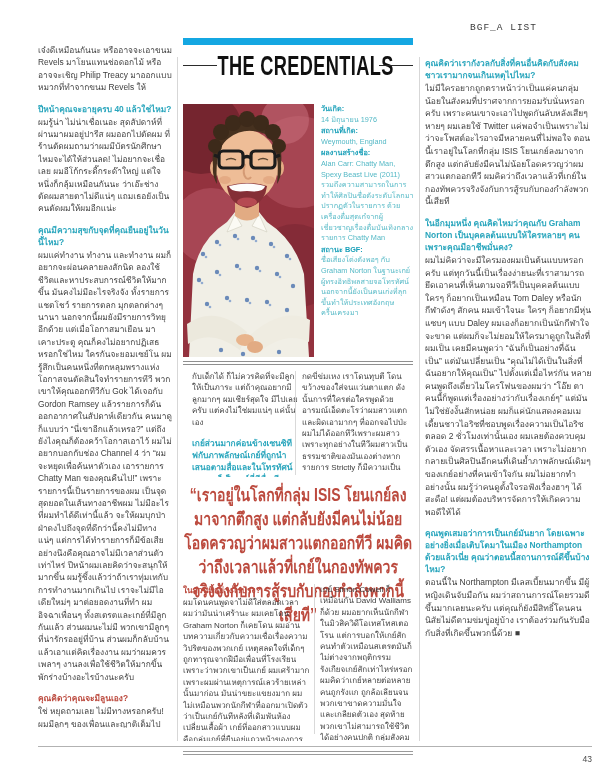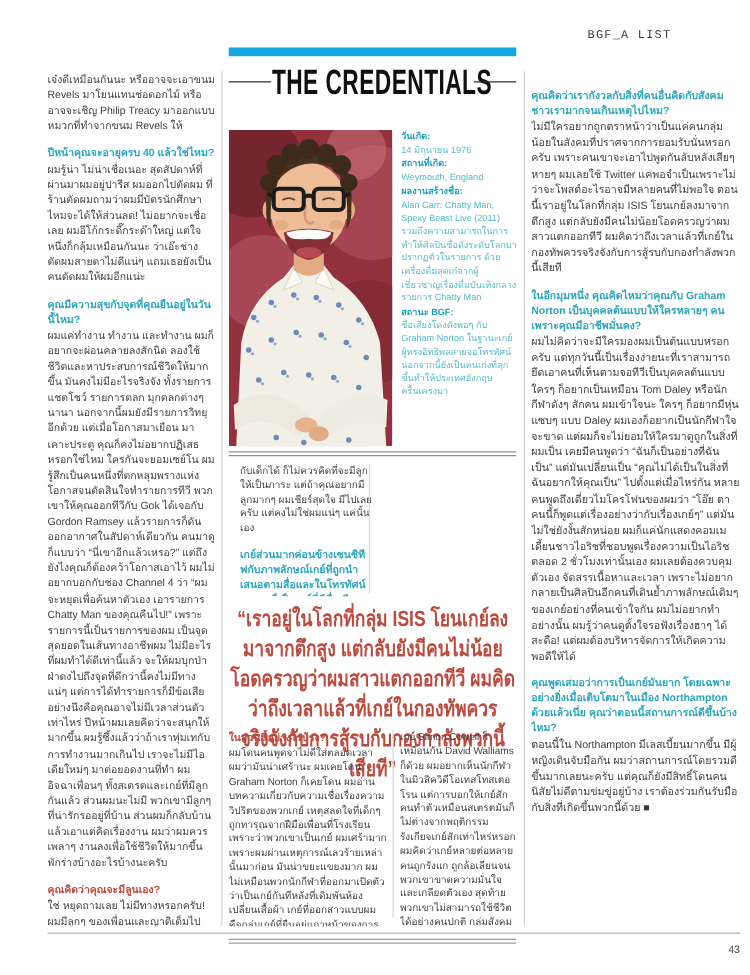--- a/index.html
+++ b/index.html
@@ -41,21 +41,21 @@
 
 <div class="page">
 
   <div class="tag">BGF_A LIST</div>
 
   <div class="accent-bar"></div>
   <div class="masthead">THE CREDENTIALS</div>
   <div class="trule l"></div>
   <div class="trule r"></div>
 
-  <div class="col" style="left:38px;top:57px;width:134px;height:684px;">
+  <div class="col" style="left:38px;top:44px;width:134px;height:684px;">
     <p>เจ๋งดีเหมือนกันนะ หรืออาจจะเอาขนม Revels มาโยนแทนช่อดอกไม้ หรืออาจจะเชิญ Philip Treacy มาออกแบบหมวกที่ทำจากขนม Revels ให้</p>
     <h4 class="teal">ปีหน้าคุณจะอายุครบ 40 แล้วใช่ไหม?</h4>
     <p>ผมรู้น่า ไม่น่าเชื่อเนอะ สุดสัปดาห์ที่ผ่านมาผมอยู่ปารีส ผมออกไปตัดผม ที่ร้านตัดผมถามว่าผมมีบัตรนักศึกษาไหมจะได้ให้ส่วนลด! ไม่อยากจะเชื่อเลย ผมอีโก้กระดี๊กระด๊าใหญ่ แต่ใจหนึ่งก็กลุ้มเหมือนกันนะ ว่าเอ๊ะช่างตัดผมสายตาไม่ดีแน่ๆ แถมเธอยังเป็นคนตัดผมให้ผมอีกแน่ะ</p>
     <h4 class="teal">คุณมีความสุขกับจุดที่คุณยืนอยู่ในวันนี้ไหม?</h4>
     <p>ผมแค่ทำงาน ทำงาน และทำงาน ผมก็อยากจะผ่อนคลายลงสักนิด ลองใช้ชีวิตและหาประสบการณ์ชีวิตให้มากขึ้น มันคงไม่มีอะไรจริงจัง ทั้งรายการแชตโชว์ รายการตลก มุกตลกต่างๆ นานา นอกจากนี้ผมยังมีรายการวิทยุอีกด้วย แต่เมื่อโอกาสมาเยือน มาเคาะประตู คุณก็คงไม่อยากปฏิเสธหรอกใช่ไหม ใครกันจะยอมเซย์โน ผมรู้สึกเป็นคนหนึ่งที่ตกหลุมพรางแห่งโอกาสจนตัดสินใจทำรายการทีวี พวกเขาให้คุณออกทีวีกับ Gok ได้เจอกับ Gordon Ramsey แล้วรายการก็ดันออกอากาศในสัปดาห์เดียวกัน คนมาดูก็แบบว่า “นี่เขาอีกแล้วเหรอ?” แต่ถึงยังไงคุณก็ต้องคว้าโอกาสเอาไว้ ผมไม่อยากบอกกับช่อง Channel 4 ว่า “ผมจะหยุดเพื่อค้นหาตัวเอง เอารายการ Chatty Man ของคุณคืนไป!” เพราะรายการนี้เป็นรายการของผม เป็นจุดสุดยอดในเส้นทางอาชีพผม ไม่มีอะไรที่ผมทำได้ดีเท่านี้แล้ว จะให้ผมบุกป่าฝ่าดงไปถึงจุดที่ดีกว่านี้คงไม่มีทางแน่ๆ แต่การได้ทำรายการก็มีข้อเสียอย่างนึงคือคุณอาจไม่มีเวลาส่วนตัวเท่าไหร่ ปีหน้าผมเลยคิดว่าจะสนุกให้มากขึ้น ผมรู้ซึ้งแล้วว่าถ้าเราทุ่มเทกับการทำงานมากเกินไป เราจะไม่มีไอเดียใหม่ๆ มาต่อยอดงานที่ทำ ผมอิจฉาเพื่อนๆ ทั้งสเตรตและเกย์ที่มีลูกกันแล้ว ส่วนผมนะไม่มี พวกเขามีลูกๆ ที่น่ารักรออยู่ที่บ้าน ส่วนผมก็กลับบ้านแล้วเอาแต่คิดเรื่องงาน ผมว่าผมควรเพลาๆ งานลงเพื่อใช้ชีวิตให้มากขึ้น พักร่างบ้างอะไรบ้างนะครับ</p>
     <h4 class="red">คุณคิดว่าคุณจะมีลูนเอง?</h4>
     <p>ใช่ หยุดถามเลย ไม่มีทางหรอกครับ! ผมมีลูกๆ ของเพื่อนและญาติเต็มไปหมด ที่จริงผมก็ไม่ใช่คนน่ารังเกียจ ไม่เคยทำตัวดุเดือดแตกใส่หลานๆ เลยนะครับ พี่ชายผมมีลูกและผมก็ใช้เวลาเล่นกับพวกแก ผมมีความคิดว่าถ้าคุณคิดว่าตัวเองไม่สามารถเข้า</p>
   </div>
 
   <div class="vdiv" style="left:177px;"></div>
@@ -168,35 +168,38 @@
     <div class="val">ชื่อเสียงโด่งดังพอๆ กับ Graham Norton ในฐานะเกย์ผู้ทรงอิทธิพลสายจอโทรทัศน์ นอกจากนี้ยังเป็นคนเก่งที่ลุกขึ้นทำให้ประเทศอังกฤษครื้นเครงมา</div>
   </div>
 
   <div class="hrule-double"></div>
 
   <div class="col" style="left:192px;top:371px;width:106px;height:106px;font-size:8px;line-height:11.4px;">
     <p>กับเด็กได้ ก็ไม่ควรคิดที่จะมีลูกให้เป็นภาระ แต่ถ้าคุณอยากมีลูกมากๆ ผมเชียร์สุดใจ มีไปเลยครับ แต่คงไม่ใช่ผมแน่ๆ แค่นั้นเอง</p>
     <h4 class="teal">เกย์ส่วนมากค่อนข้างเซนซิทีฟกับภาพลักษณ์เกย์ที่ถูกนำเสนอตามสื่อและในโทรทัศน์ คุณเองก็เป็นเกย์ที่มีชื่อเสียงระดับประเทศ คุณรู้สึกถึงความรับผิดชอบ</h4>
   </div>
   <div class="sdiv" style="left:295px;top:371px;height:104px;"></div>
+  <div class="col" style="left:302px;top:371px;width:111px;height:106px;font-size:8px;line-height:11.4px;">
+    <p>กดขี่ข่มเหง เราโดนทุบตี โดนขว้างของใส่จนแว่นตาแตก ดังนั้นการที่ใครต่อใครพูดด้วยอารมณ์เอ็ดตะโรว่าผมสาวแตกและผิดเอามากๆ ที่ออกจอไปป่ะ ผมไม่ได้ออกทีวีเพราะผมสาว เพราะทุกอย่างในทีวีผมสาวเป็นธรรมชาติของมันเองต่างหาก รายการ Strictly ก็มีความเป็น</p>
+  </div>
 
   <div class="pull-quote">“เราอยู่ในโลกที่กลุ่ม ISIS โยนเกย์ลงมาจากตึกสูง แต่กลับยังมีคนไม่น้อยโอดครวญว่าผมสาวแตกออกทีวี ผมคิดว่าถึงเวลาแล้วที่เกย์ในกองทัพควรจริงจังกับการสู้รบกับกองกำลังพวกนี้เสียที”</div>
 
   <div class="col" style="left:183px;top:584px;width:127px;height:157px;font-size:8px;line-height:11.4px;">
     <h4 class="red">ในส่วนนี้อย่างไรบ้าง?</h4>
     <p>ผมโดนคนพูดจาไม่ดีใส่ตลอดเวลา ผมว่ามันน่าเศร้านะ ผมเคยโดน Graham Norton ก็เคยโดน ผมอ่านบทความเกี่ยวกับความเชื่อเรื่องความวิปริตของพวกเกย์ เหตุสลดใจที่เด็กๆ ถูกทารุณจากฝีมือเพื่อนที่โรงเรียนเพราะว่าพวกเขาเป็นเกย์ ผมเศร้ามากเพราะผมผ่านเหตุการณ์เลวร้ายเหล่านั้นมาก่อน มันน่าขยะแขยงมาก ผมไม่เหมือนพวกนักกีฬาที่ออกมาเปิดตัวว่าเป็นเกย์กันทีหลังที่เดิมพันห้องเปลี่ยนเสื้อผ้า เกย์ที่ออกสาวแบบผมคือกลุ่มเกย์ที่ยืนอยู่แถวหน้าของการถูก</p>
   </div>
   <div class="sdiv" style="left:314px;top:584px;height:150px;"></div>
   <div class="col" style="left:320px;top:584px;width:93px;height:157px;font-size:8px;line-height:11.4px;">
     <p>เกย์ Simon Cowell ก็เหมือนกัน David Walliams ก็ด้วย ผมอยากเห็นนักกีฬาในมิวสิควิดีโอเทสโทสเตอโรน แต่การบอกให้เกย์สักคนทำตัวเหมือนสเตรตมันก็ไม่ต่างจากพฤติกรรมรังเกียจเกย์สักเท่าไหร่หรอก ผมคิดว่าเกย์หลายต่อหลายคนถูกรังแก ถูกล้อเลียนจนพวกเขาขาดความมั่นใจและเกลียดตัวเอง สุดท้ายพวกเขาไม่สามารถใช้ชีวิตได้อย่างคนปกติ กลุ่มสังคมเกย์ยังไม่ผสานกำลังอย่างเหนียวแน่นพอเหมือนคนกลุ่มน้อยในสังคมกลุ่มอื่นๆ</p>
   </div>
 
   <div class="vdiv" style="left:419px;"></div>
 
-  <div class="col" style="left:425px;top:70px;width:167px;height:684px;font-size:8.5px;line-height:12.6px;">
+  <div class="col" style="left:425px;top:57px;width:167px;height:684px;font-size:8.5px;line-height:12.6px;">
     <h4 class="teal">คุณคิดว่าเรากังวลกับสิ่งที่คนอื่นคิดกับสังคมชาวเรามากจนเกินเหตุไปไหม?</h4>
     <p>ไม่มีใครอยากถูกตราหน้าว่าเป็นแค่คนกลุ่มน้อยในสังคมที่ปราศจากการยอมรับนั่นหรอกครับ เพราะคนเขาจะเอาไปพูดกันลับหลังเสียๆ หายๆ ผมเลยใช้ Twitter แค่พอจำเป็นเพราะไม่ว่าจะโพสต์อะไรอาจมีหลายคนที่ไม่พอใจ ตอนนี้เราอยู่ในโลกที่กลุ่ม ISIS โยนเกย์ลงมาจากตึกสูง แต่กลับยังมีคนไม่น้อยโอดครวญว่าผมสาวแตกออกทีวี ผมคิดว่าถึงเวลาแล้วที่เกย์ในกองทัพควรจริงจังกับการสู้รบกับกองกำลังพวกนี้เสียที</p>
     <h4 class="teal">ในอีกมุมหนึ่ง คุณคิดไหมว่าคุณกับ Graham Norton เป็นบุคคลต้นแบบให้ใครหลายๆ คน เพราะคุณมีอาชีพมั่นคง?</h4>
     <p>ผมไม่คิดว่าจะมีใครมองผมเป็นต้นแบบหรอกครับ แต่ทุกวันนี้เป็นเรื่องง่ายนะที่เราสามารถยึดเอาคนที่เห็นตามจอทีวีเป็นบุคคลต้นแบบ ใครๆ ก็อยากเป็นเหมือน Tom Daley หรือนักกีฬาดังๆ สักคน ผมเข้าใจนะ ใครๆ ก็อยากมีหุ่นแซบๆ แบบ Daley ผมเองก็อยากเป็นนักกีฬาใจจะขาด แต่ผมก็จะไม่ยอมให้ใครมาดูถูกในสิ่งที่ผมเป็น เคยมีคนพูดว่า “ฉันก็เป็นอย่างที่ฉันเป็น” แต่มันเปลี่ยนเป็น “คุณไม่ได้เป็นในสิ่งที่ฉันอยากให้คุณเป็น” ไปตั้งแต่เมื่อไหร่กัน หลายคนพูดถึงเดี่ยวไมโครโฟนของผมว่า “โอ๊ย ตาคนนี้ก็พูดแต่เรื่องอย่างว่ากับเรื่องเกย์ๆ” แต่มันไม่ใช่ยังงั้นสักหน่อย ผมก็แค่นักแสดงคอมเมเดี้ยนชาวไอริชที่ชอบพูดเรื่องความเป็นไอริชตลอด 2 ชั่วโมงเท่านั้นเอง ผมเลยต้องควบคุมตัวเอง จัดสรรเนื้อหาและเวลา เพราะไม่อยากกลายเป็นศิลปินอีกคนที่เดินย้ำภาพลักษณ์เดิมๆ ของเกย์อย่างที่คนเข้าใจกัน ผมไม่อยากทำอย่างนั้น ผมรู้ว่าคนดูตั้งใจรอฟังเรื่องฮาๆ ได้สะดือ! แต่ผมต้องบริหารจัดการให้เกิดความพอดีให้ได้</p>
     <h4 class="teal">คุณพูดเสมอว่าการเป็นเกย์มันยาก โดยเฉพาะอย่างยิ่งเมื่อเติบโตมาในเมือง Northampton ด้วยแล้วเนี่ย คุณว่าตอนนี้สถานการณ์ดีขึ้นบ้างไหม?</h4>
     <p>ตอนนี้ใน Northampton มีเลสเบี้ยนมากขึ้น มีผู้หญิงเดินจับมือกัน ผมว่าสถานการณ์โดยรวมดีขึ้นมากเลยนะครับ แต่คุณก็ยังมีสิทธิ์โดนคนนิสัยไม่ดีตามข่มขู่อยู่บ้าง เราต้องร่วมกันรับมือกับสิ่งที่เกิดขึ้นพวกนี้ด้วย ■</p>
   </div>
 
   <div class="footer-rule"></div>
   <div class="mid-end-rule"></div>

